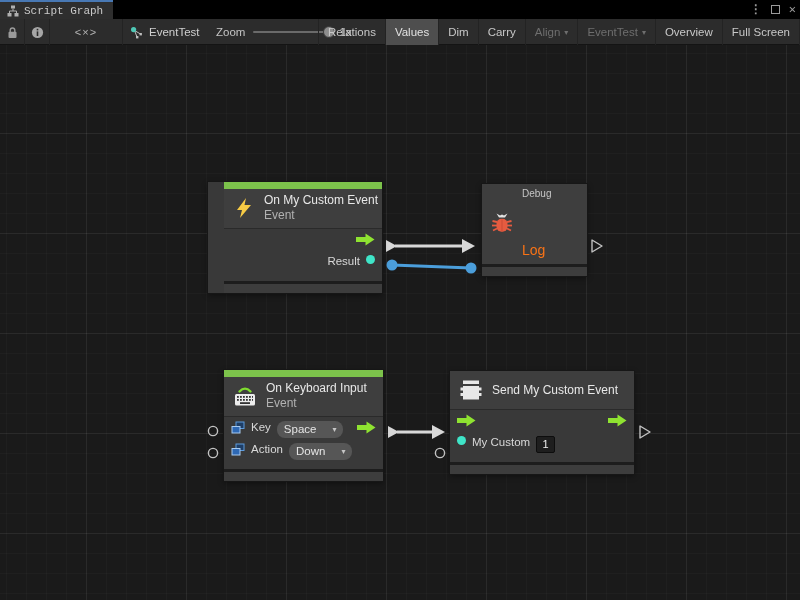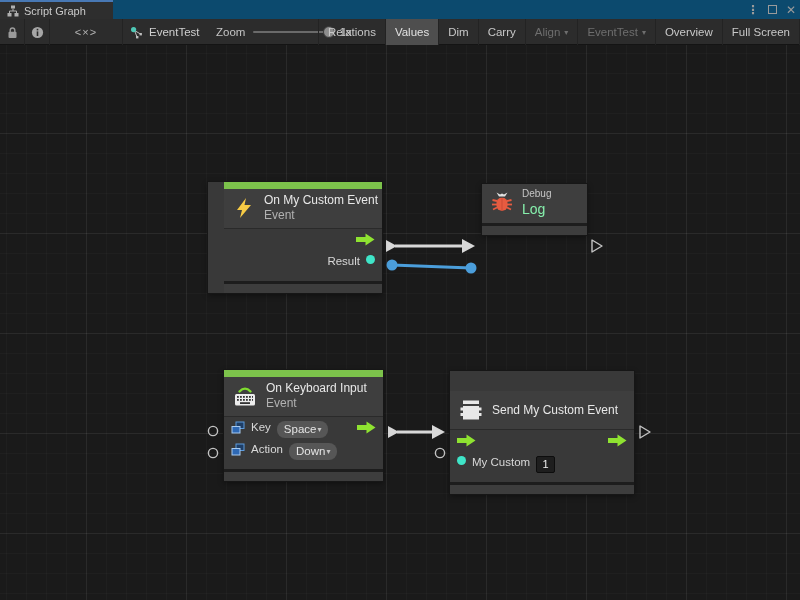--- a/index.html
+++ b/index.html
@@ -1,21 +1,21 @@
 <!DOCTYPE html>
 <html><head>
 <meta charset="utf-8">
 <style>
   html,body{margin:0;padding:0;}
   body{width:800px;height:600px;overflow:hidden;background:#191919;
        font-family:"Liberation Sans","DejaVu Sans",sans-serif;
        -webkit-font-smoothing:antialiased;color:#c8c8c8;position:relative;}
 
   
-  .titlebar{position:absolute;left:0;top:0;width:800px;height:19px;background:#0c4a6e;}
+  .titlebar{position:absolute;left:0;top:0;width:800px;height:19px;background:#000000;font-family:Liberation Mono, monospace;}
   .tab{position:absolute;left:0;top:0;height:19px;width:113px;background:#2e2e2e;
        border-top:2px solid #4878b4;box-sizing:border-box;display:flex;align-items:center;
        padding-left:7px;gap:5px;font-size:11px;color:#cacaca;}
   .wincontrols{position:absolute;right:4px;top:0;height:19px;display:flex;align-items:center;gap:9px;color:#9a9a9a;}
   .wc{cursor:default;display:flex;align-items:center;justify-content:center;font-size:12px;}
   .wc-menu{font-weight:bold;letter-spacing:0;}
   .wc-max{width:9px;height:9px;border:1.5px solid #9a9a9a;box-sizing:border-box;}
   .wc-close{font-size:12px;}
 
   
@@ -47,32 +47,32 @@
     background-position:-4px -12px,-14px 0,-4px -12px,-14px 0;}
   .wires{position:absolute;left:0;top:0;width:800px;height:555px;pointer-events:none;}
 
   
   .node{position:absolute;box-sizing:border-box;background:#393939;
         box-shadow:0 0 0 1px #161616,0 2px 6px rgba(0,0,0,.45);cursor:default;}
   .eventbar{height:7px;background:#7cc24b;}
   .nheader{background:#3e3e3e;display:flex;align-items:center;gap:8px;padding:4px 10px 5px 8px;}
   .ntitles{display:flex;flex-direction:column;line-height:1.25;}
   .ntitle{font-size:12px;color:#e8e8e8;white-space:nowrap;}
-  .ntitle-big{font-size:14px;color:#86efac;}
+  .ntitle-big{font-size:14px;color:#f97316;margin-top:41px;}
   .nsub{font-size:12px;color:#b2b2b2;}
   .nsur{font-size:10px;color:#c6c6c6;}
   .nbody{background:#393939;border-top:1px solid #2a2a2a;padding:4px 0;}
   .nfooter{height:9px;background:#3d3d3d;border-top:3px solid #1d1d1d;}
   .prow{display:flex;align-items:flex-start;height:22px;padding:0 7px;gap:6px;font-size:11.5px;color:#d8d8d8;}
   .spacer{flex:1;}
   .dot{width:9px;height:9px;border-radius:50%;display:inline-block;flex:none;}
   .dot-teal{background:#3fe5c8;}
   .dot-gray{background:#acacac;}
   .flowarrow{flex:none;display:block;}
-  .dropdown{display:inline-flex;align-items:center;gap:1px;background:#565656;border-radius:8px;
+  .dropdown{display:inline-flex;align-items:center;gap:16px;background:#565656;border-radius:8px;
             padding:1px 7px 2px 7px;font-size:11.5px;color:#e4e4e4;cursor:pointer;line-height:14px;}
   .dropdown .caret{color:#c6c6c6;}
   .valuebox{min-width:9px;text-align:center;background:#1e1e1e;border:1px solid #0d0d0d;
             border-radius:2px;padding:0 4px;font-size:11px;color:#f0f0f0;line-height:15px;cursor:text;}
   .keyicon{flex:none;}
 </style>
 </head>
 <body>
 
 <div class="titlebar">
@@ -293,21 +293,21 @@
         <span class="dropdown">
           <span>Down</span>
           <span class="caret">▾</span>
         </span>
       </div>
     </div>
     <div class="nfooter"></div>
   </div>
 
   <div class="node" style="left:450px;top:326px;width:184px;">
-    <div class="nheader" style="padding-top:7px;padding-bottom:7px;margin-top:20px;">
+    <div class="nheader" style="padding-top:7px;padding-bottom:7px;">
       <svg class="keyicon" width="26" height="24" viewBox="0 0 26 24">
         <g fill="#e8e8e8">
           <rect x="5" y="2.5" width="16" height="3.5"></rect>
           <rect x="5" y="8" width="16" height="13.5"></rect>
           <rect x="2.5" y="9.5" width="2.5" height="3"></rect>
             <rect x="2.5" y="15" width="2.5" height="3"></rect>
           <rect x="21" y="9.5" width="2.5" height="3"></rect>
             <rect x="21" y="15" width="2.5" height="3"></rect>
         </g>
       </svg>

